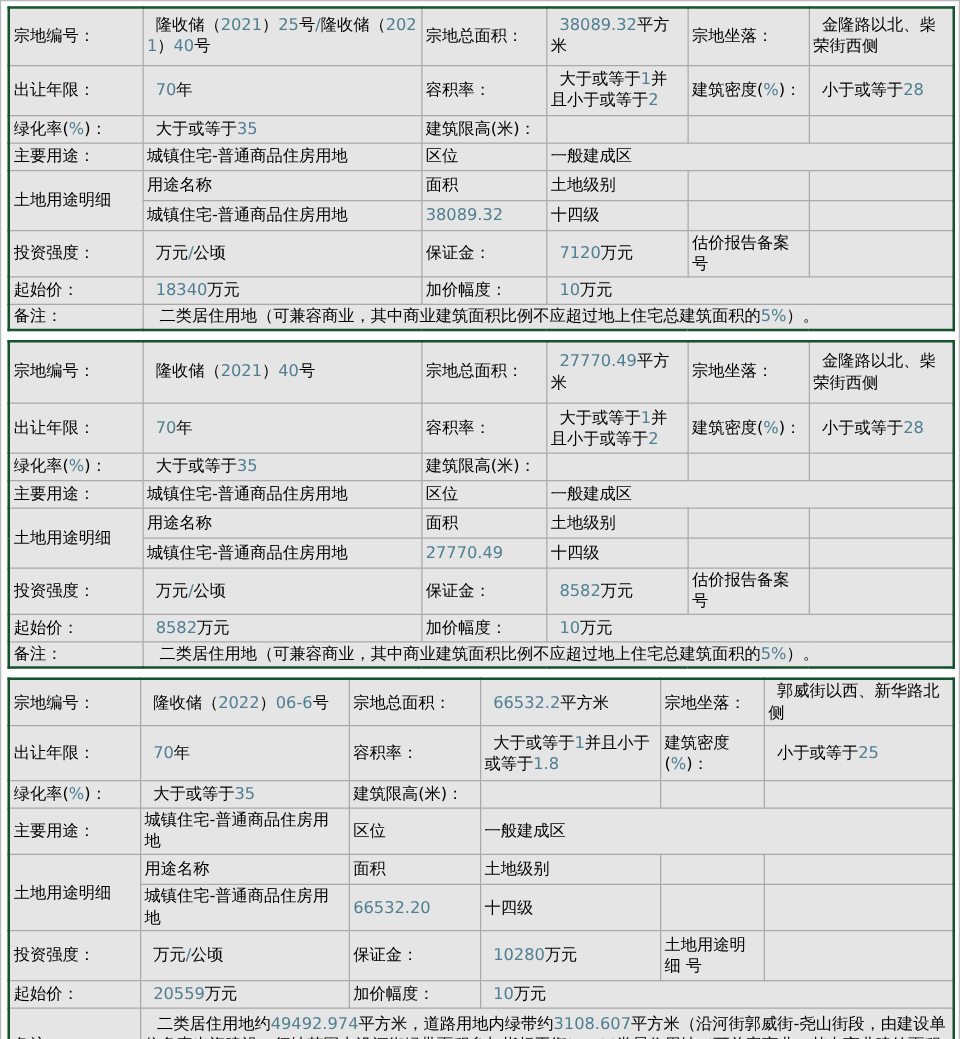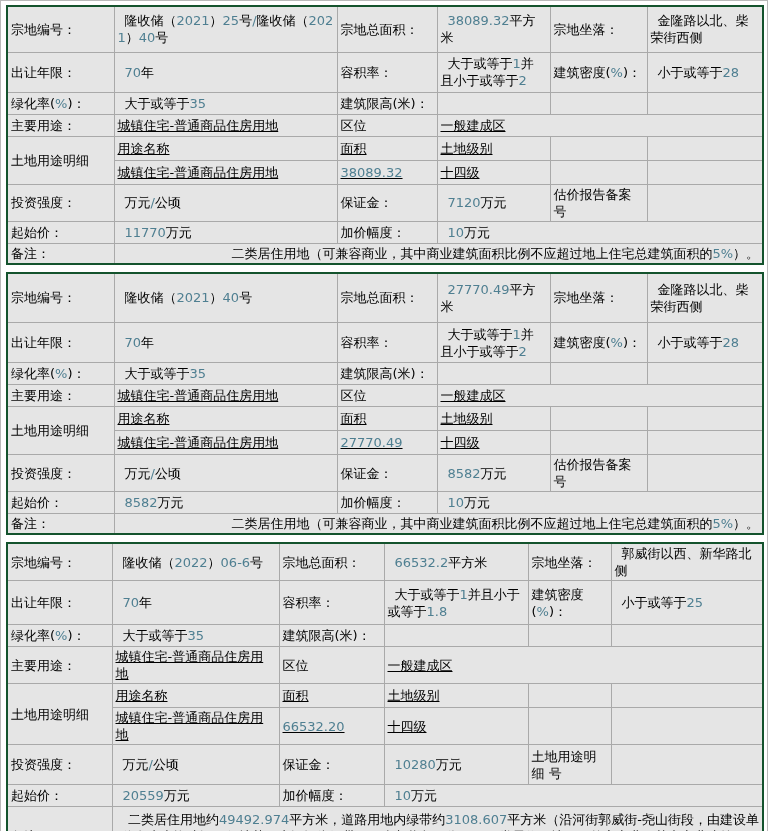--- a/index.html
+++ b/index.html
@@ -2,22 +2,22 @@
 <html><head>
 <meta charset="utf-8">
 <style>
   html,body{margin:0;padding:0;background:#fff;}
   body{font-family:"DejaVu Sans","Liberation Sans",sans-serif;font-size:13px;color:#000;}
   .page{width:768px;min-height:831px;box-sizing:border-box;border:1px solid #b9b9b9;background:#fff;padding:4px 5px;}
   table.parcel{border-collapse:collapse;table-layout:fixed;width:756px;border:2px solid #14532d;margin:0 0 7px 0;background:#e5e5e5;}
   table.parcel td{border:1px solid #a9a9a9;vertical-align:middle;padding:1px 3px;line-height:17px;overflow:hidden;word-break:break-all;}
   td.lbl{text-indent:0;}
   td.val{text-indent:7px;}
-  td.flush{text-indent:0;text-decoration:underline;}
-  td.remark-text{text-indent:10px;text-align:right;}
+  td.flush{text-indent:0;}
+  td.remark-text{text-indent:10px;}
   .num{color:#4f7f91;}
   tr.h18{height:18px}tr.h22{height:22px}tr.h24{height:24px}tr.h28{height:28px}
   tr.h40{height:40px}tr.h44{height:44px}tr.h46{height:46px}tr.h50{height:50px}tr.h60{height:60px}
 </style>
 </head>
 <body>
 
 <div class="page">
 
   <table class="parcel">
@@ -78,21 +78,21 @@
     <tr class="h24">
       <td class="lbl">投资强度：</td>
       <td class="val">万元<span class="num">/</span>公顷</td>
       <td class="lbl">保证金：</td>
       <td class="val"><span class="num">7120</span>万元</td>
       <td class="lbl">估价报告备案号</td>
       <td class="val"></td>
     </tr>
     <tr class="h22">
       <td class="lbl">起始价：</td>
-      <td class="val"><span class="num">11770</span>万元</td>
+      <td class="val"><span class="num">18340</span>万元</td>
       <td class="lbl">加价幅度：</td>
       <td class="val" colspan="3"><span class="num">10</span>万元</td>
     </tr>
     <tr class="h18">
       <td class="lbl">备注：</td>
       <td class="remark-text" colspan="5">二类居住用地（可兼容商业，其中商业建筑面积比例不应超过地上住宅总建筑面积的<span class="num">5%</span>）。</td>
     </tr>
   </tbody>
     </table>
 

